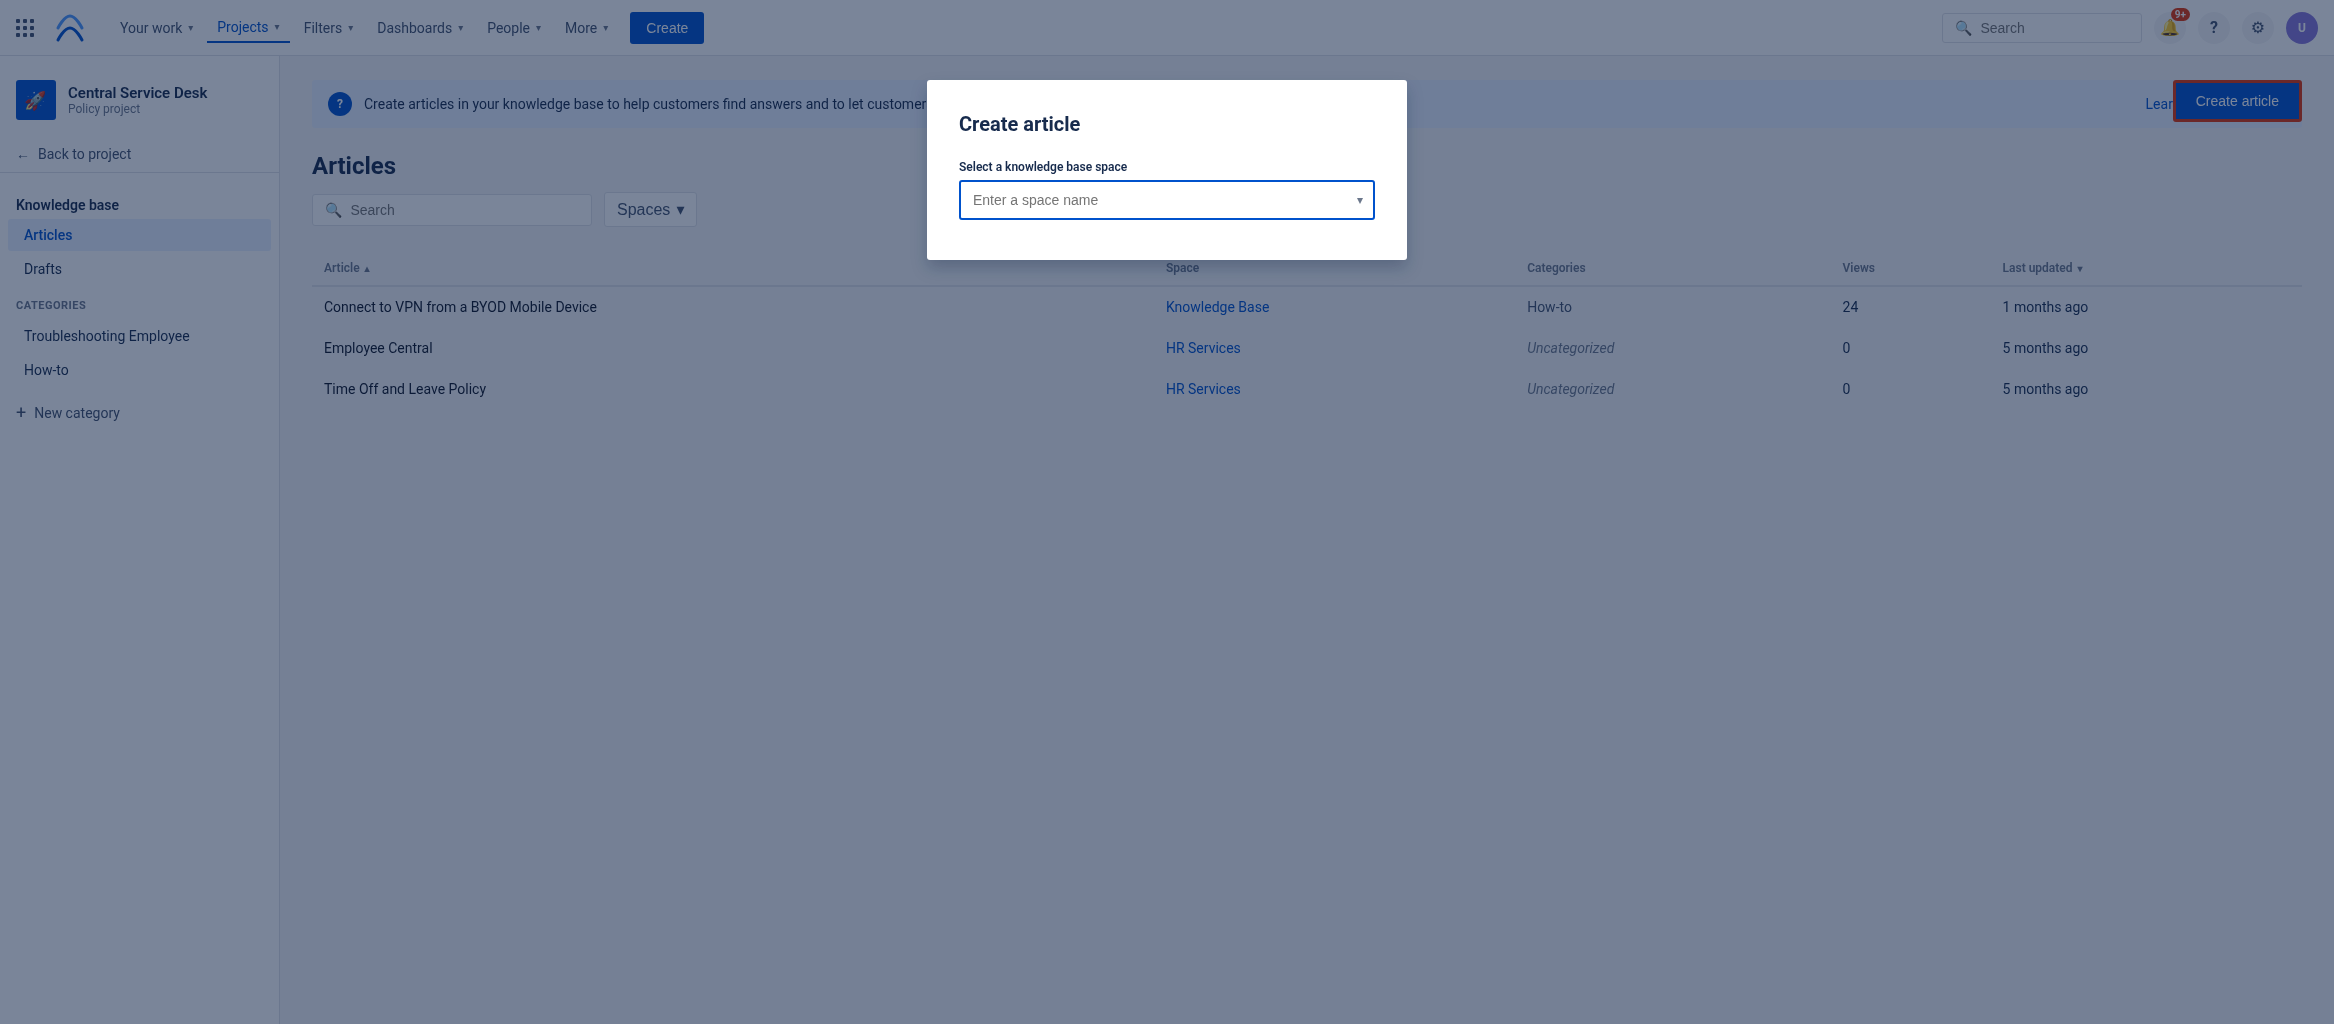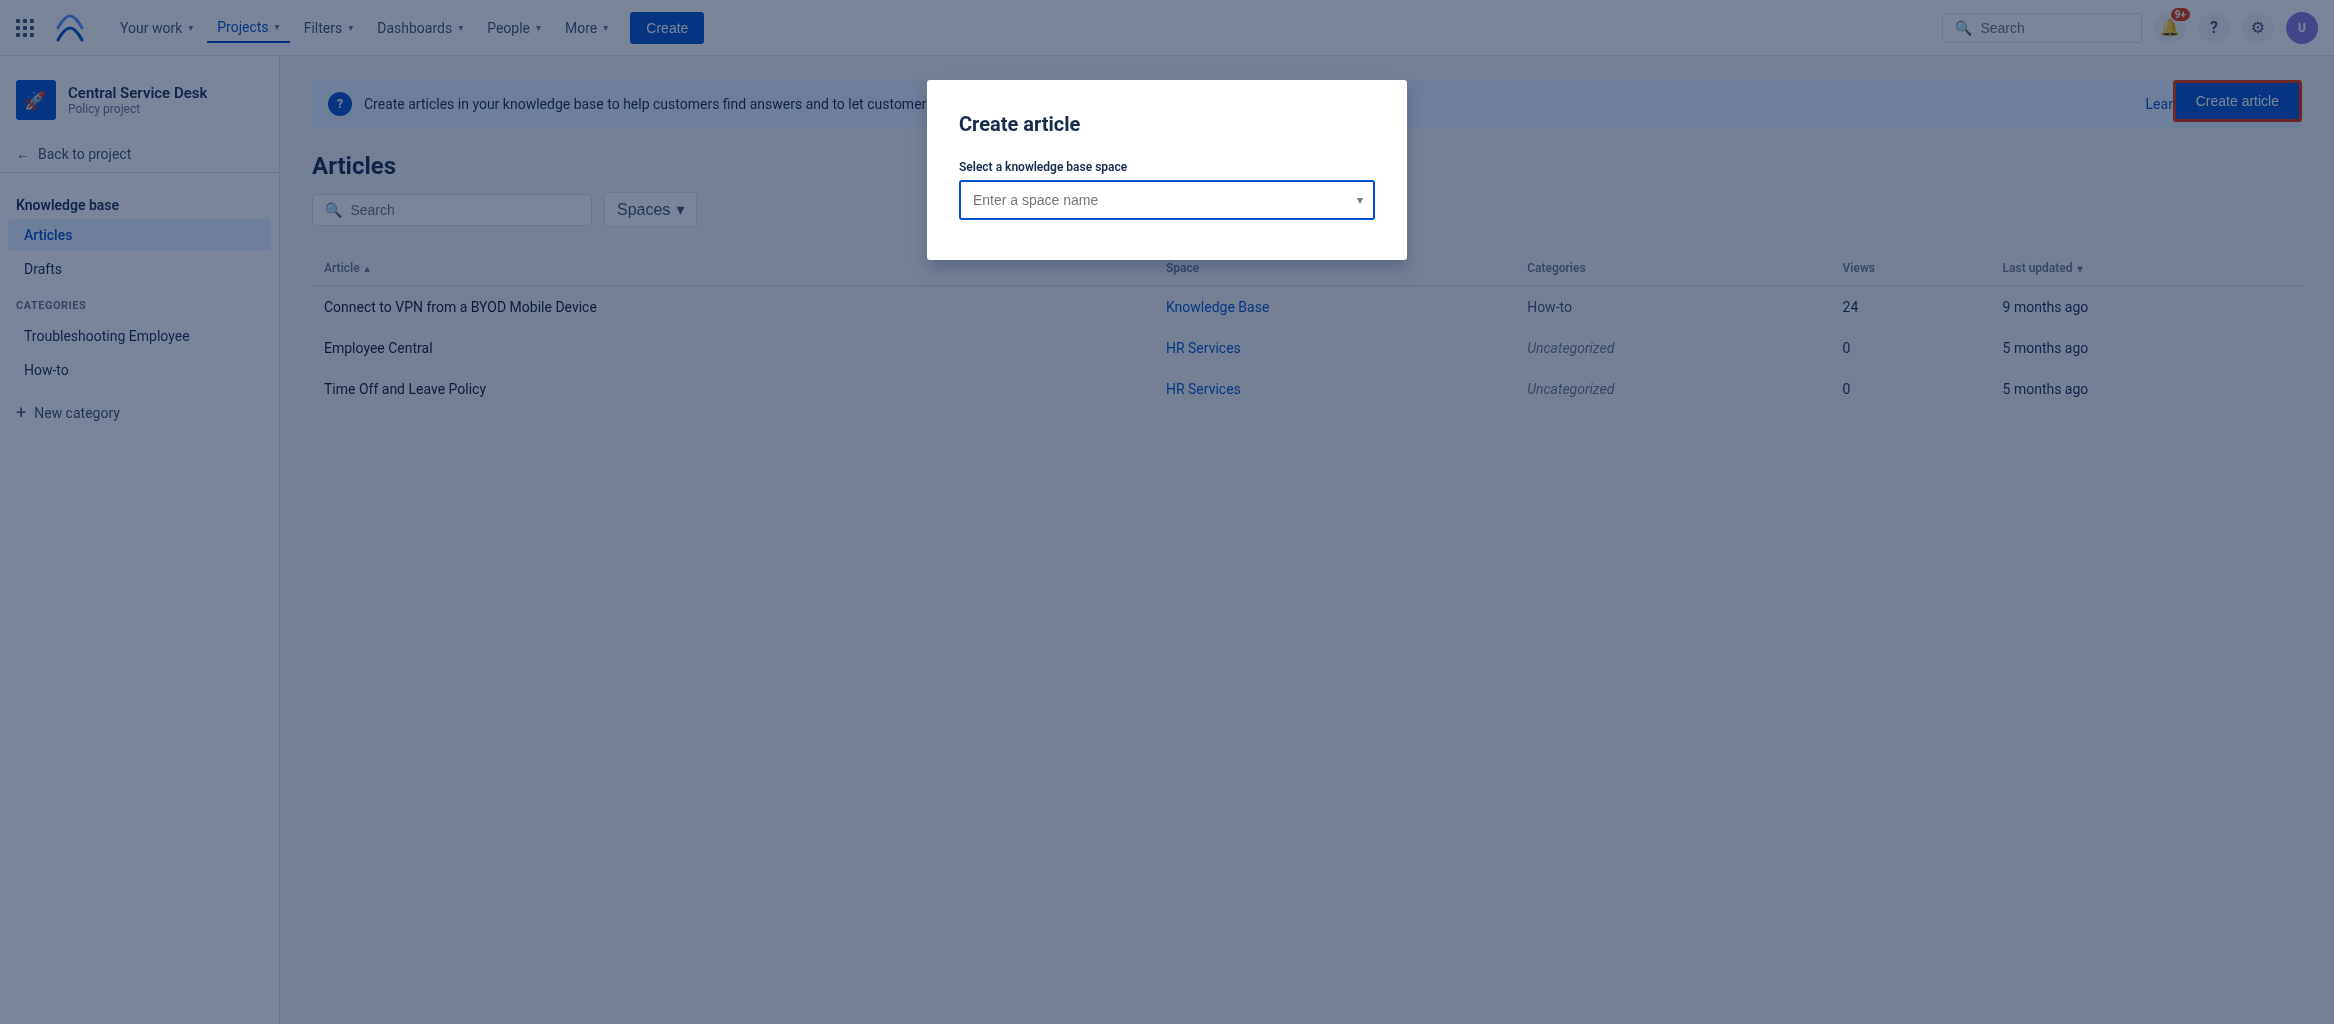--- a/index.html
+++ b/index.html
@@ -411,21 +411,21 @@
             <span class="sort-arrow">▾</span>
           </th>
         </tr>
       </thead>
       <tbody id="table-body">
       <tr>
       <td><a>Connect to VPN from a BYOD Mobile Device</a></td>
       <td class="space-link"><a>Knowledge Base</a></td>
       <td class="categories">How-to</td>
       <td>24</td>
-      <td>9 months ago</td>
+      <td>1 months ago</td>
     </tr>
           <tr>
       <td><a>Employee Central</a></td>
       <td class="space-link"><a>HR Services</a></td>
       <td class="italic">Uncategorized</td>
       <td>0</td>
       <td>5 months ago</td>
     </tr>
           <tr>
       <td><a>Time Off and Leave Policy</a></td>

